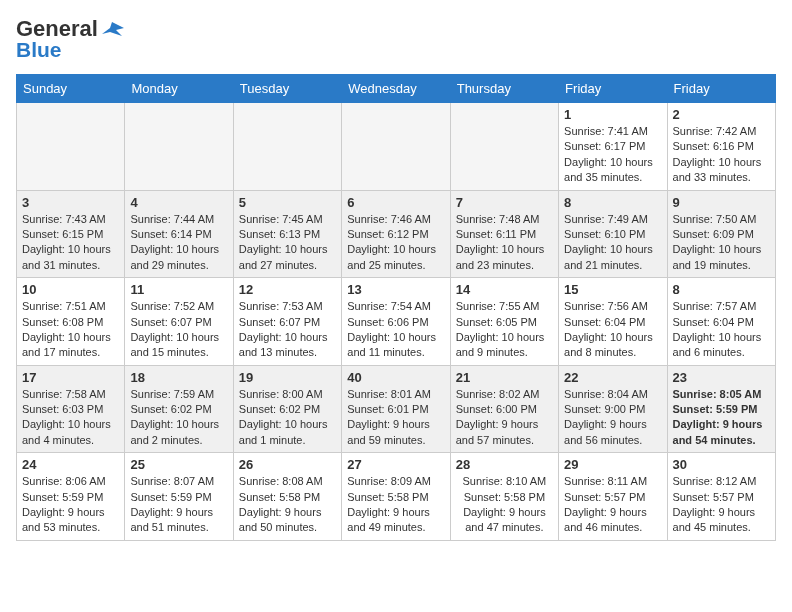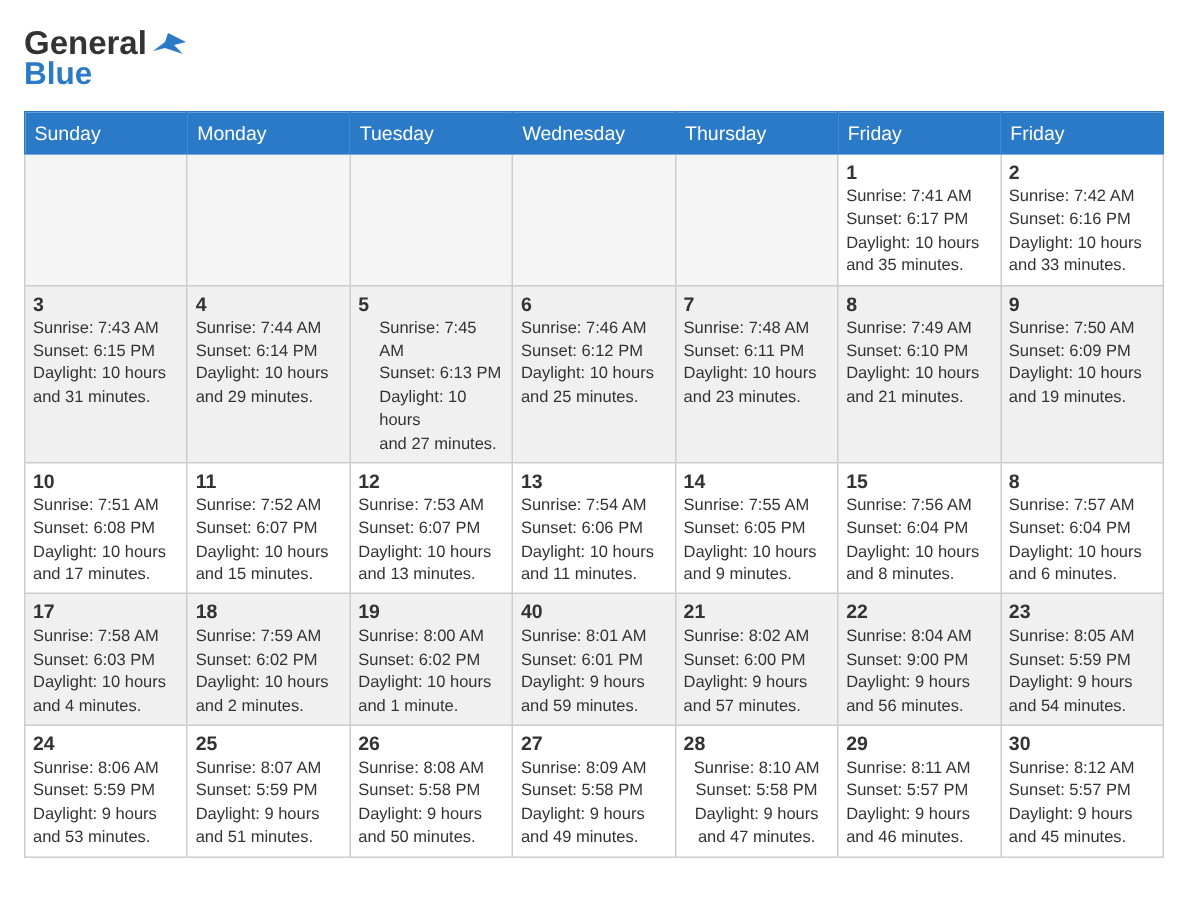--- a/index.html
+++ b/index.html
@@ -142,21 +142,21 @@
         </td>
         <td>
           <span class="day-num">4</span>
           <div class="day-info" style="white-space: pre-line;">Sunrise: 7:44 AM
 Sunset: 6:14 PM
 Daylight: 10 hours
 and 29 minutes.</div>
         </td>
         <td>
           <span class="day-num">5</span>
-          <div class="day-info" style="white-space: pre-line; margin-left: 14px;">Sunrise: 7:45 AM
+          <div class="day-info" style="white-space: pre-line;">Sunrise: 7:45 AM
 Sunset: 6:13 PM
 Daylight: 10 hours
 and 27 minutes.</div>
         </td>
         <td>
           <span class="day-num">6</span>
           <div class="day-info" style="white-space: pre-line;">Sunrise: 7:46 AM
 Sunset: 6:12 PM
 Daylight: 10 hours
 and 25 minutes.</div>
@@ -272,21 +272,21 @@
         </td>
         <td>
           <span class="day-num">22</span>
           <div class="day-info" style="white-space: pre-line;">Sunrise: 8:04 AM
 Sunset: 9:00 PM
 Daylight: 9 hours
 and 56 minutes.</div>
         </td>
         <td>
           <span class="day-num">23</span>
-          <div class="day-info" style="white-space: pre-line;">Sunrise: 8:05 AM
+          <div class="day-info" style="white-space: pre-line; font-weight: bold;">Sunrise: 8:05 AM
 Sunset: 5:59 PM
 Daylight: 9 hours
 and 54 minutes.</div>
         </td>
       </tr>
       <tr>
         <td>
           <span class="day-num">24</span>
           <div class="day-info" style="white-space: pre-line;">Sunrise: 8:06 AM
 Sunset: 5:59 PM

